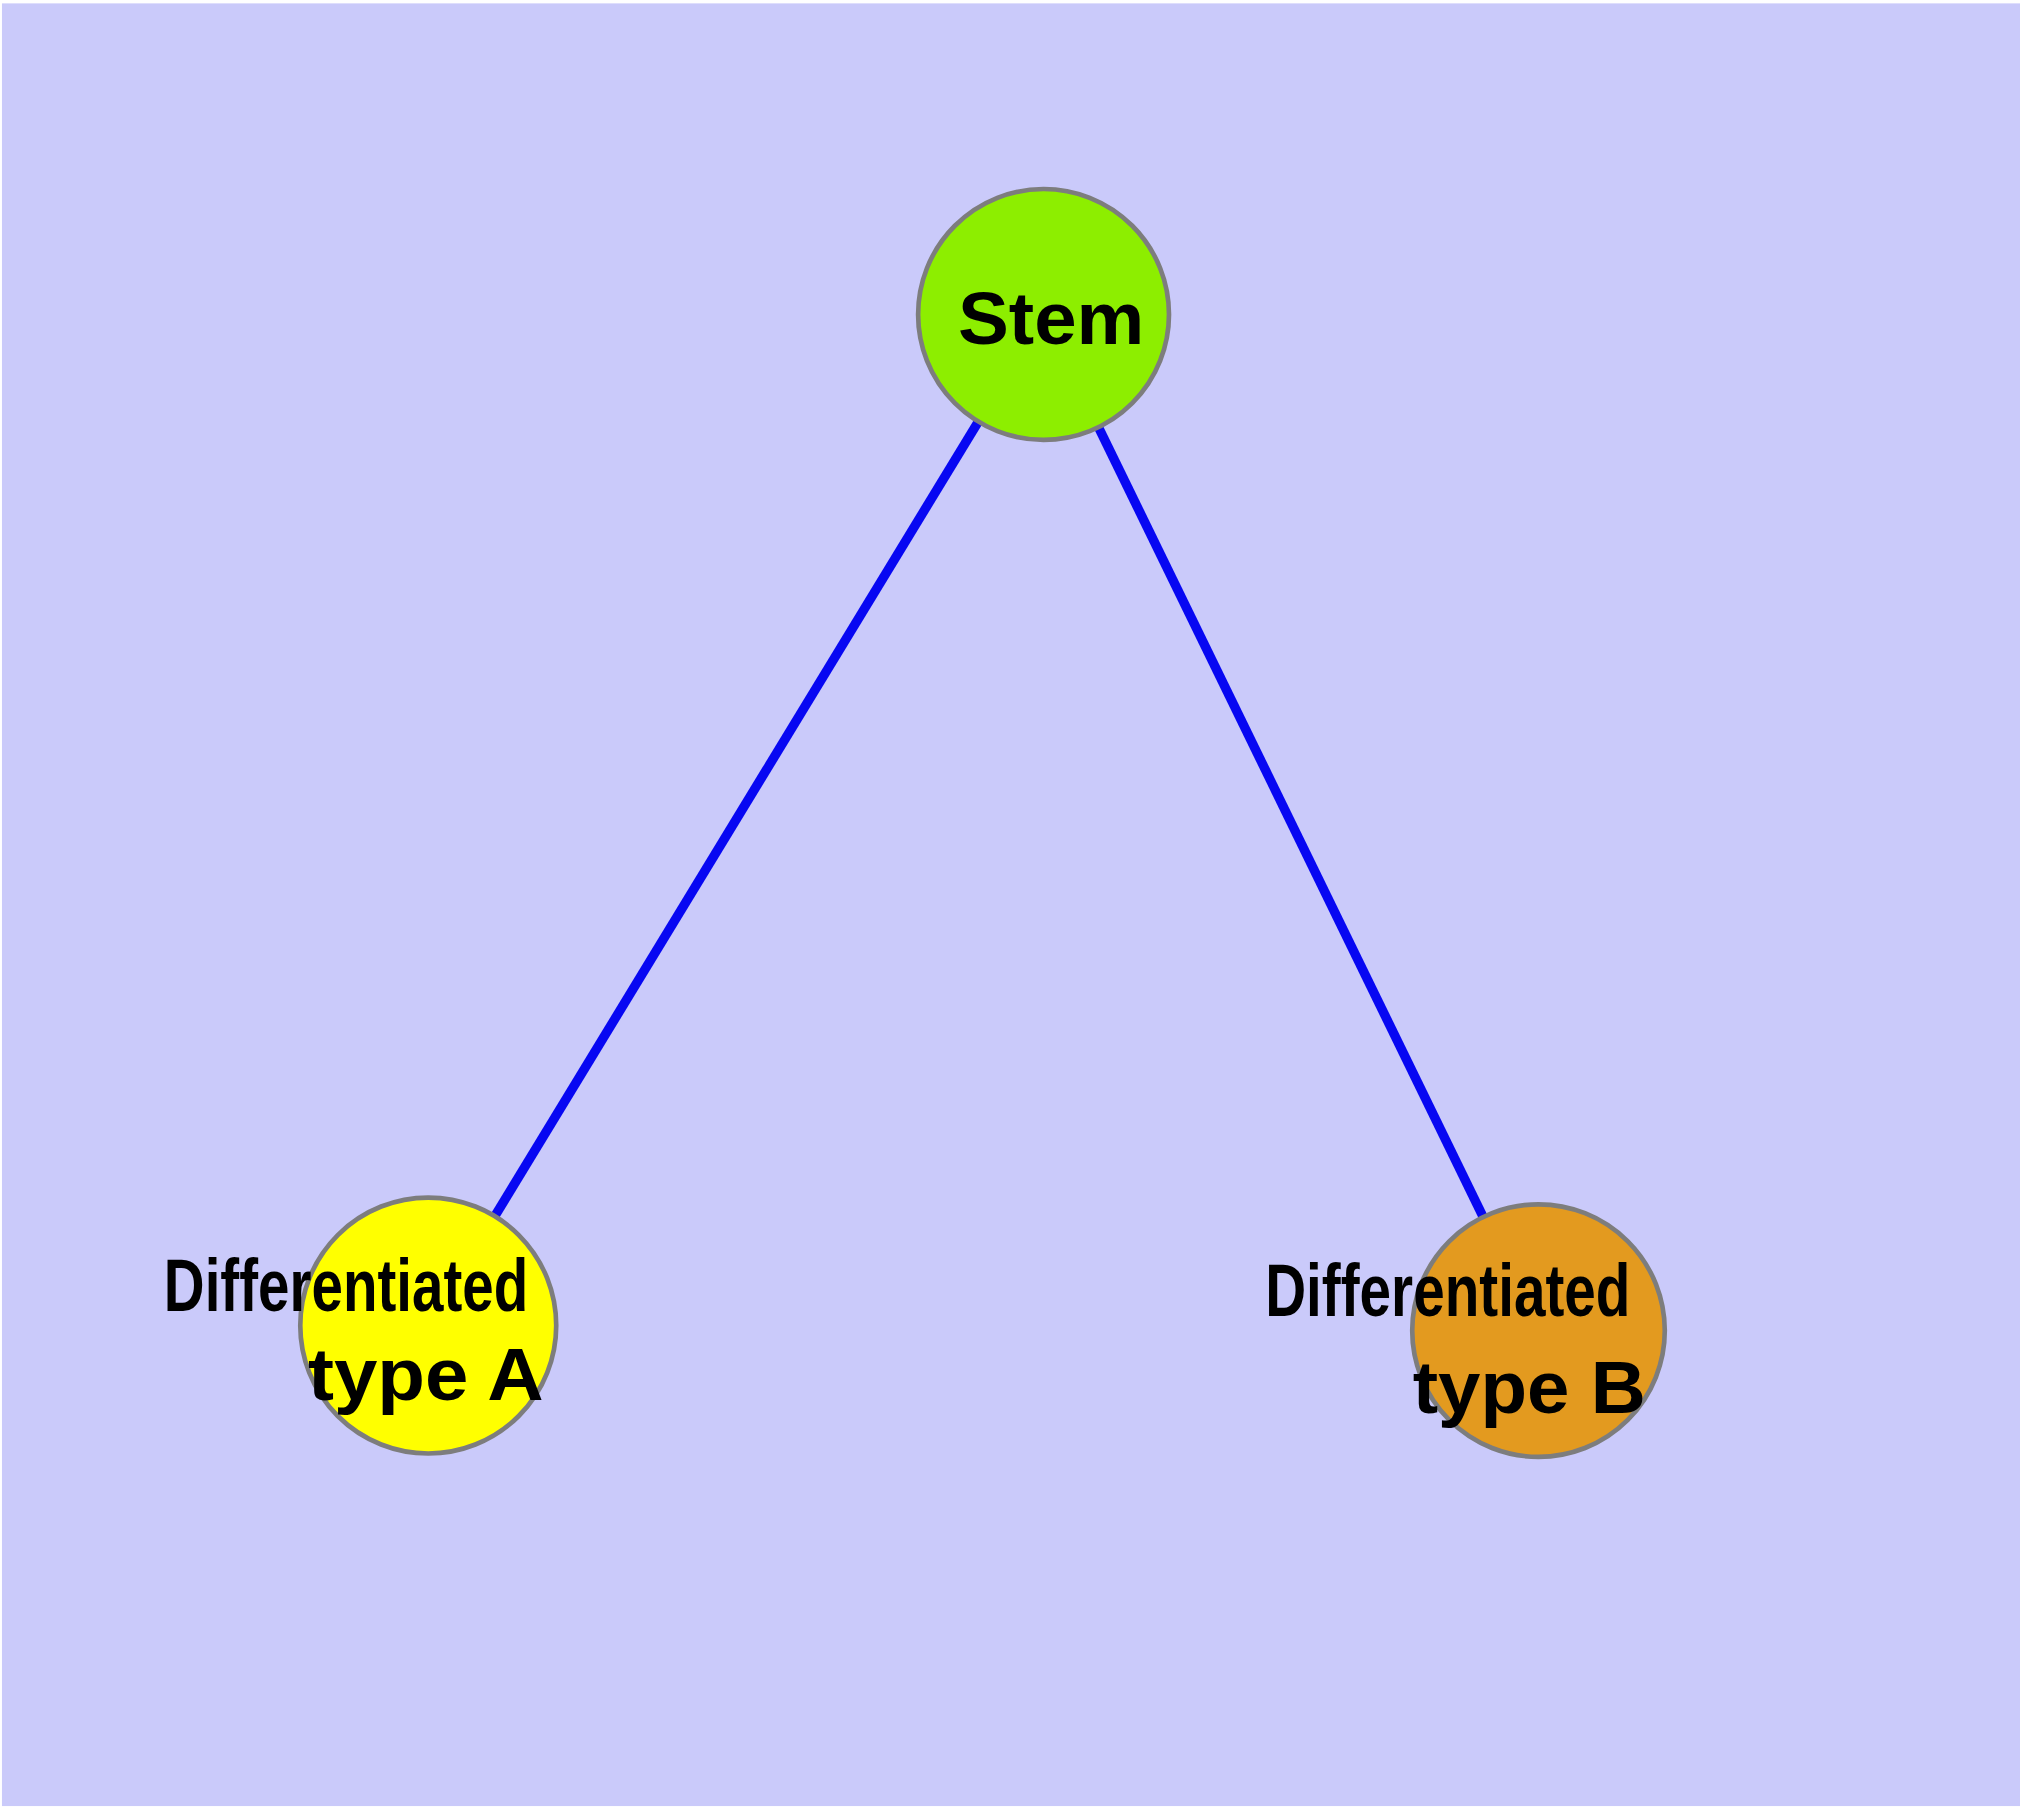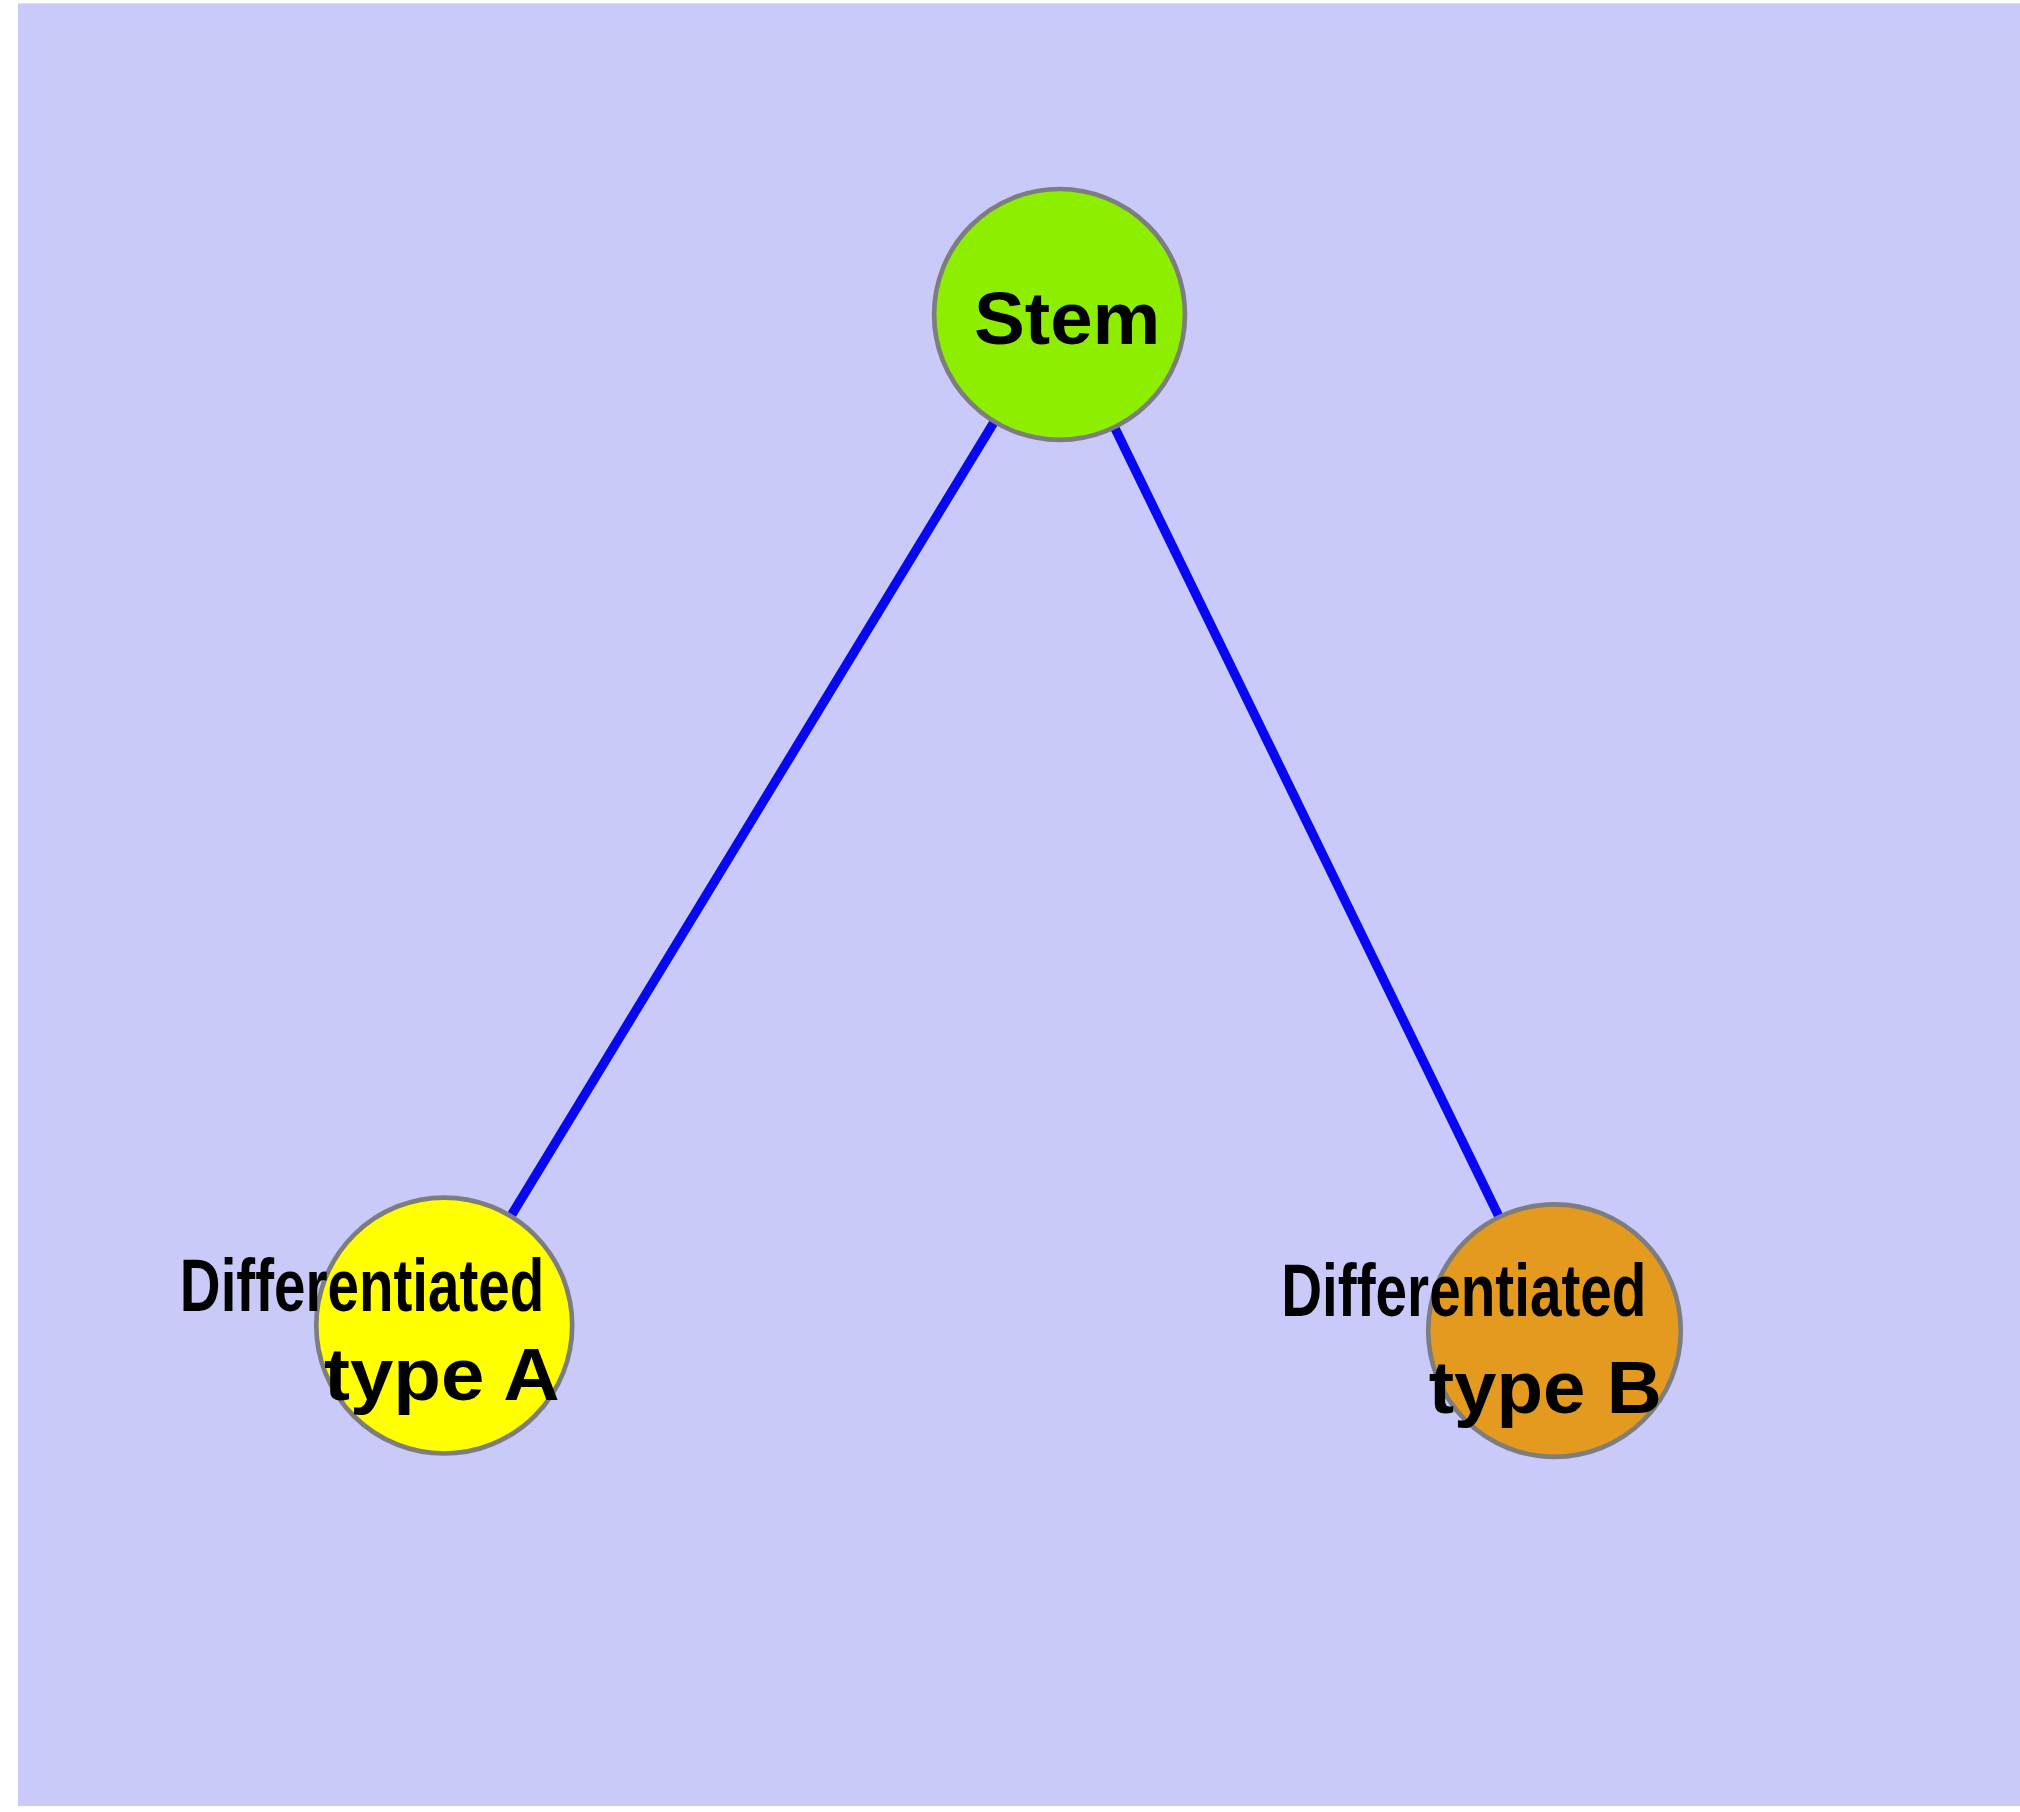--- a/index.html
+++ b/index.html
@@ -7,21 +7,20 @@
     padding: 0;
     background: #ffffff;
     width: 2021px;
     height: 1812px;
     overflow: hidden;
   }
   .canvas-wrap {
     position: relative;
     width: 1660px;
     height: 1812px;
-    margin-left: 16px;
   }
   svg {
     display: block;
   }
   .node-circle {
     stroke-width: 5.5px;
   }
   .edge-line {
     stroke-width: 11px;
     fill: none;

